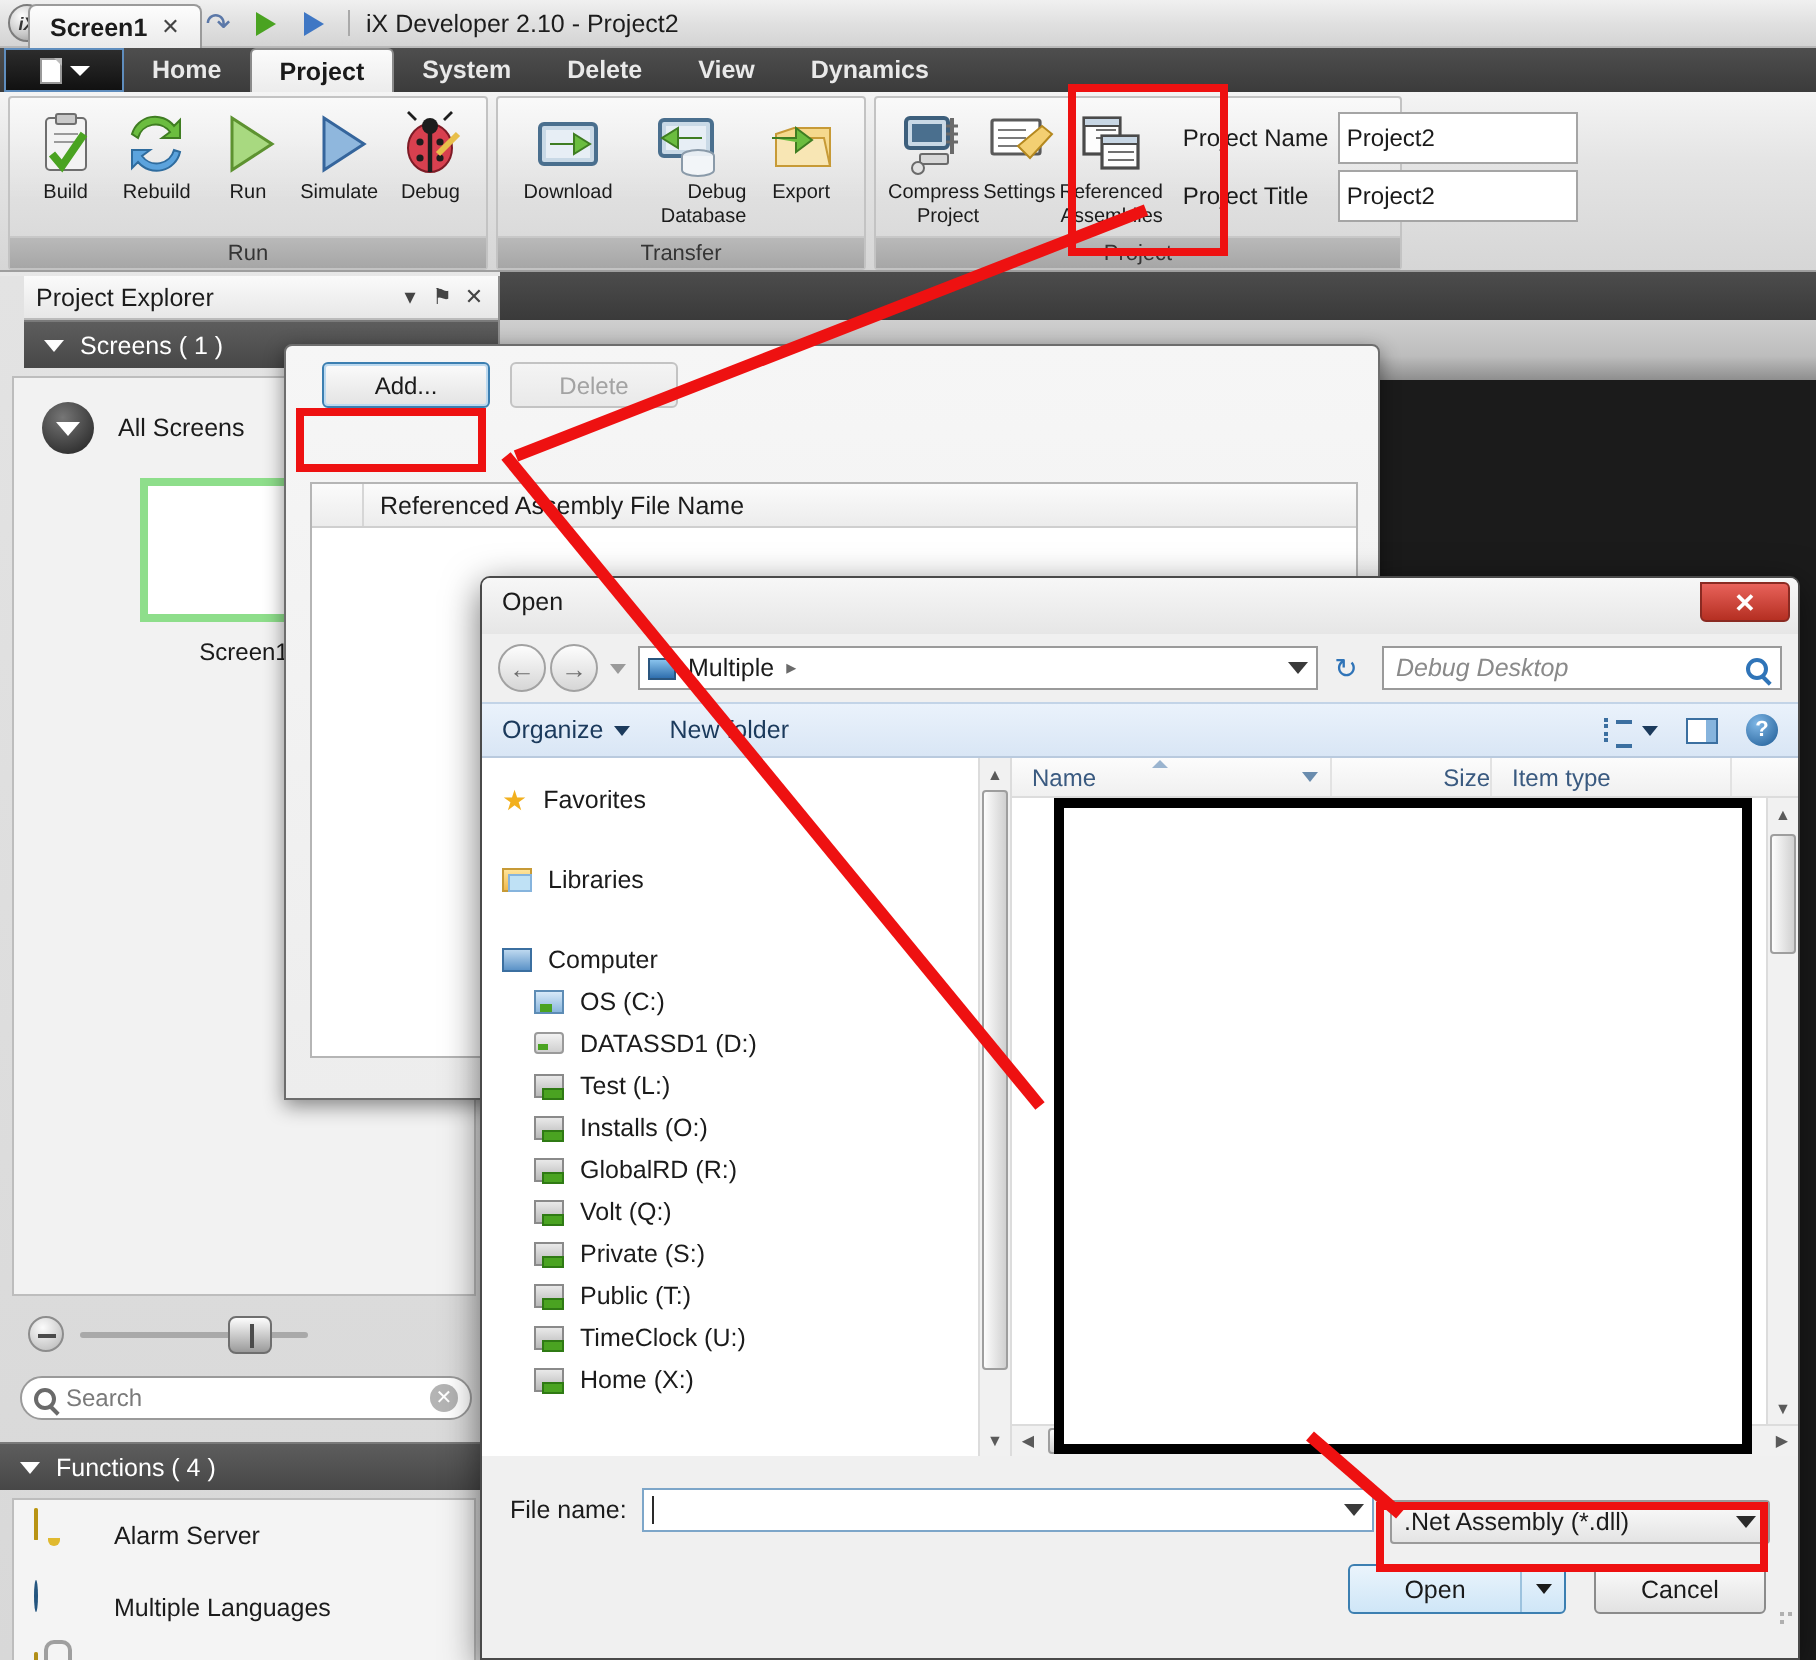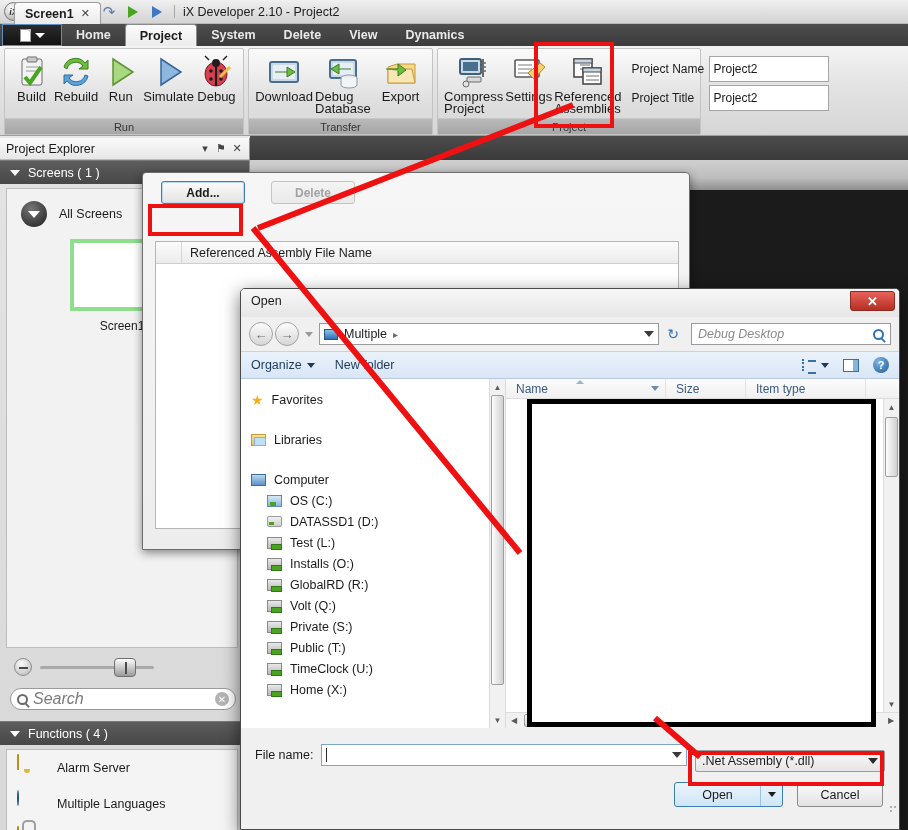--- a/index.html
+++ b/index.html
@@ -89,35 +89,36 @@
   .group .gname {
     height:16px; background:linear-gradient(180deg,#b9b9b9,#a6a6a6);
     color:#353535; font-size:11px; text-align:center; line-height:16px;
     border-top:1px solid #c8c8c8;
   }
   .bigbtn {
     width:56px; display:flex; flex-direction:column; align-items:center;
     padding-top:2px; cursor:default;
   }
   .bigbtn .ico { width:34px;height:34px; margin-bottom:2px; }
-  .bigbtn .lbl { font-size:13px; color:#1b1b1b; text-align:left; line-height:12px; }
+  .bigbtn .lbl { font-size:10px; color:#1b1b1b; text-align:right; line-height:12px; }
   .bigbtn.wide { width:64px; }
 
   .fieldrow { display:flex; align-items:center; margin:3px 0 0 8px;}
   .fieldrow .flbl { font-size:12px; color:#1b1b1b; width:78px; }
   .fieldrow input {
     width:120px; height:19px; font-family:"Liberation Sans",sans-serif; font-size:12px;
     border:1px solid #a5a5a5; background:#fff; padding:12px 3px; color:#1a1a1a;
   }
 
   
   .pex {
     position:absolute; left:0; top:138px; width:250px; height:692px;
     background:linear-gradient(180deg,#e3e3e3,#d8d8d8);
     border-right:1px solid #8f8f8f;
+    padding-left:12px;
   }
   .pex-title {
     height:22px; display:flex;align-items:center; padding:0 4px 0 6px;
     background:linear-gradient(180deg,#fafafa,#e7e7e7);
     border-bottom:1px solid #bbb; font-size:12.5px; color:#1b1b1b;
   }
   .pex-title .t { flex:1; }
   .pex-title .ic { width:16px;text-align:center;color:#444;font-size:11px;cursor:default;}
   .sectionhdr {
     height:24px; display:flex; align-items:center; gap:8px; padding-left:10px;
@@ -150,21 +151,21 @@
   .zthumb:after{content:"";position:absolute;left:10px;top:3px;width:2px;height:12px;background:#4b4b4b;}
   .searchbox {
     position:absolute; left:10px; top:550px; width:226px; height:22px;
     background:#fff; border:1px solid #9a9a9a; border-radius:11px;
     display:flex; align-items:center; padding:0 6px;
   }
   .searchbox .mag {
     width:11px;height:11px;border:2px solid #6a6a6a;border-radius:50%;position:relative;margin-right:5px;
   }
   .searchbox .mag:after{content:"";position:absolute;right:-4px;bottom:-3px;width:6px;height:2px;background:#6a6a6a;transform:rotate(45deg);}
-  .searchbox .ph { flex:1; font-style:italic; color:#7a7a7a; font-size:16px;}
+  .searchbox .ph { flex:1; color:#7a7a7a; font-size:12px;}
   .searchbox .clr {
     width:14px;height:14px;border-radius:50%;background:#b4b4b4;color:#fff;
     font-size:10px; display:flex;align-items:center;justify-content:center;
   }
   .fnlist {
     position:absolute; left:6px; top:611px; width:232px; height:156px;
     background:#f4f4f4; border:1px solid #bdbdbd;
   }
   .fnitem { display:flex; align-items:center; gap:14px; height:36px; padding-left:10px; cursor:default;}
   .fnitem .lbl { font-size:12.5px; color:#1b1b1b; }
@@ -209,21 +210,21 @@
     font-size:12.5px; color:#1b1b1b;
     background:linear-gradient(180deg,#fbfbfb,#eaeaea);
   }
   .refdlg .hdr .t { flex:1; }
   .refdlg .closebox {
     width:34px;height:19px; border:1px solid #9a9a9a; border-radius:3px;
     background:linear-gradient(180deg,#fdfdfd,#e2e2e2);
     display:flex;align-items:center;justify-content:center;
     font-size:11px; color:#3a3a3a; font-weight:bold;
   }
-  .refdlg .toolrow { display:flex; gap:26px; padding:8px 0 8px 18px;font-weight:bold; }
+  .refdlg .toolrow { display:flex; gap:10px; padding:8px 0 8px 18px; }
   .btn {
     height:23px; min-width:84px; padding:0 10px;
     border:1px solid #8b8b8b; border-radius:3px;
     background:linear-gradient(180deg,#fbfbfb,#e3e3e3);
     font-size:12px; color:#1b1b1b; display:flex;align-items:center;justify-content:center;
   }
   .btn.focus { border:1px solid #3c7fb1; box-shadow:0 0 0 1px #bcd9ef inset;}
   .btn.disabled { color:#a3a3a3; background:linear-gradient(180deg,#f4f4f4,#e9e9e9); border-color:#c3c3c3;}
   .refgrid {
     position:absolute; left:12px; top:68px; width:524px; height:288px;
@@ -327,21 +328,21 @@
   .navscroll .thumb{position:absolute;left:1px;top:0;width:13px;height:290px;background:linear-gradient(90deg,#fdfdfd,#d0d0d0);border:1px solid #9e9e9e;border-radius:2px;}
 
   .listpane { flex:1; background:#fff; position:relative; }
   .colhdr {
     height:20px; display:flex; align-items:center;
     background:linear-gradient(180deg,#fcfcfc,#f0f0f0);
     border-bottom:1px solid #dcdcdc; font-size:12px; color:#3a5a80;
   }
   .colhdr .c { border-right:1px solid #e2e2e2; height:100%; display:flex;align-items:center; padding-left:10px; position:relative;}
   .colhdr .c.name { width:160px;align-items:center; }
-  .colhdr .c.size { width:80px; }
+  .colhdr .c.size { width:80px;justify-content:flex-end; }
   .colhdr .c.type { width:120px; }
   .colhdr .sortcaret{position:absolute;left:70px;top:1px;width:0;height:0;border-left:4px solid transparent;border-right:4px solid transparent;border-bottom:4px solid #9ab4cf;}
   .colhdr .dd{position:absolute;right:6px;width:0;height:0;border-left:4px solid transparent;border-right:4px solid transparent;border-top:5px solid #6a8cae;}
   .filelist { position:absolute; left:0; top:20px; right:16px; bottom:16px; background:#fff; }
   .lscroll { position:absolute; right:0; top:20px; width:16px; bottom:16px; background:#f1f1f1; border-left:1px solid #dcdcdc;}
   .lscroll .arrow{height:16px;display:flex;align-items:center;justify-content:center;font-size:8px;color:#5a5a5a;}
   .lscroll .thumb{position:absolute;left:1px;top:18px;width:13px;height:60px;background:linear-gradient(90deg,#fdfdfd,#d0d0d0);border:1px solid #9e9e9e;border-radius:2px;}
   .hscroll {
     position:absolute; left:0; right:0; bottom:0; height:16px;
     background:#f1f1f1; border-top:1px solid #dcdcdc; display:flex; align-items:center;

